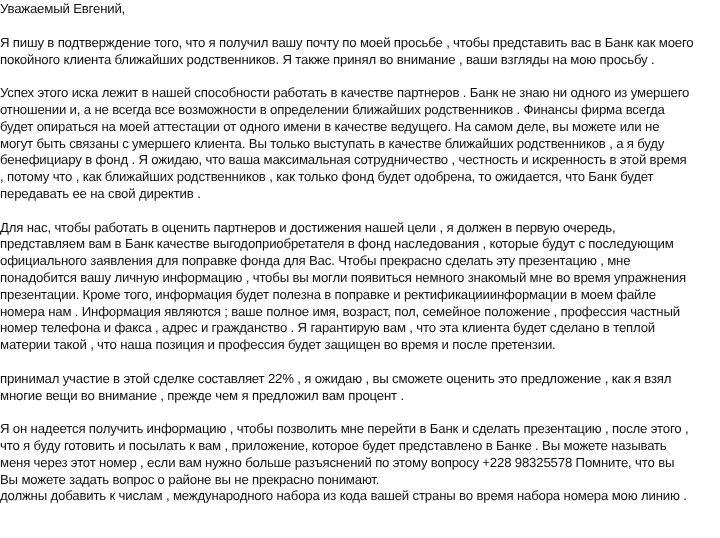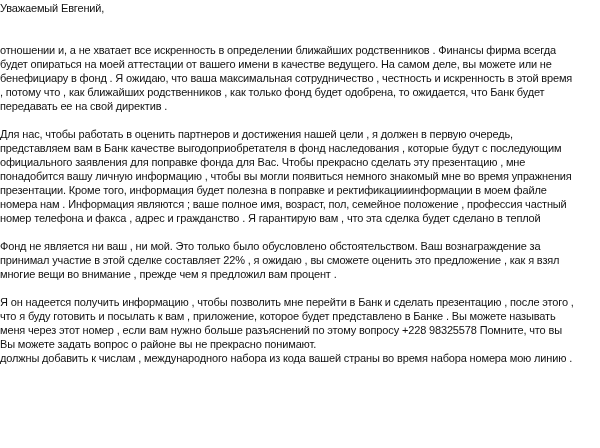--- a/index.html
+++ b/index.html
@@ -17,44 +17,50 @@
     .line { display: block; height: 14px; }
     .gap { display: block; height: 14px; }
   </style>
 </head>
 <body>
 
 <div class="letter">
   <span class="line">Уважаемый Евгений,</span>
   <span class="gap"></span>
 
+  <div>
+    <span class="line">Я пишу в подтверждение того, что я получил вашу почту по моей просьбе , чтобы представить вас в Банк как моего</span>
+    <span class="line">покойного клиента ближайших родственников. Я также принял во внимание , ваши взгляды на мою просьбу .</span>
+  </div>
   <span class="gap"></span>
 
   <div>
-    <span class="line">отношении и, а не хватает все искренность в определении ближайших родственников . Финансы фирма всегда</span>
-    <span class="line">будет опираться на моей аттестации от вашего имени в качестве ведущего. На самом деле, вы можете или не</span>
+    <span class="line">Успех этого иска лежит в нашей способности работать в качестве партнеров . Банк не знаю ни одного из умершего</span>
+    <span class="line">отношении и, а не всегда все возможности в определении ближайших родственников . Финансы фирма всегда</span>
+    <span class="line">будет опираться на моей аттестации от одного имени в качестве ведущего. На самом деле, вы можете или не</span>
+    <span class="line">могут быть связаны с умершего клиента. Вы только выступать в качестве ближайших родственников , а я буду</span>
     <span class="line">бенефициару в фонд . Я ожидаю, что ваша максимальная сотрудничество , честность и искренность в этой время</span>
     <span class="line">, потому что , как ближайших родственников , как только фонд будет одобрена, то ожидается, что Банк будет</span>
     <span class="line">передавать ее на свой директив .</span>
   </div>
   <span class="gap"></span>
 
   <div>
     <span class="line">Для нас, чтобы работать в оценить партнеров и достижения нашей цели , я должен в первую очередь,</span>
     <span class="line">представляем вам в Банк качестве выгодоприобретателя в фонд наследования , которые будут с последующим</span>
     <span class="line">официального заявления для поправке фонда для Вас. Чтобы прекрасно сделать эту презентацию , мне</span>
     <span class="line">понадобится вашу личную информацию , чтобы вы могли появиться немного знакомый мне во время упражнения</span>
     <span class="line">презентации. Кроме того, информация будет полезна в поправке и ректификацииинформации в моем файле</span>
     <span class="line">номера нам . Информация являются ; ваше полное имя, возраст, пол, семейное положение , профессия частный</span>
-    <span class="line">номер телефона и факса , адрес и гражданство . Я гарантирую вам , что эта сделка будет сделано в теплой</span>
+    <span class="line">номер телефона и факса , адрес и гражданство . Я гарантирую вам , что эта клиента будет сделано в теплой</span>
+    <span class="line">материи такой , что наша позиция и профессия будет защищен во время и после претензии.</span>
   </div>
   <span class="gap"></span>
 
   <div>
-    <span class="line">Фонд не является ни ваш , ни мой. Это только было обусловлено обстоятельством. Ваш вознаграждение за</span>
     <span class="line">принимал участие в этой сделке составляет 22% , я ожидаю , вы сможете оценить это предложение , как я взял</span>
     <span class="line">многие вещи во внимание , прежде чем я предложил вам процент .</span>
   </div>
   <span class="gap"></span>
 
   <div>
     <span class="line">Я он надеется получить информацию , чтобы позволить мне перейти в Банк и сделать презентацию , после этого ,</span>
     <span class="line">что я буду готовить и посылать к вам , приложение, которое будет представлено в Банке . Вы можете называть</span>
     <span class="line">меня через этот номер , если вам нужно больше разъяснений по этому вопросу +228 98325578 Помните, что вы</span>
     <span class="line">Вы можете задать вопрос о районе вы не прекрасно понимают.</span>

